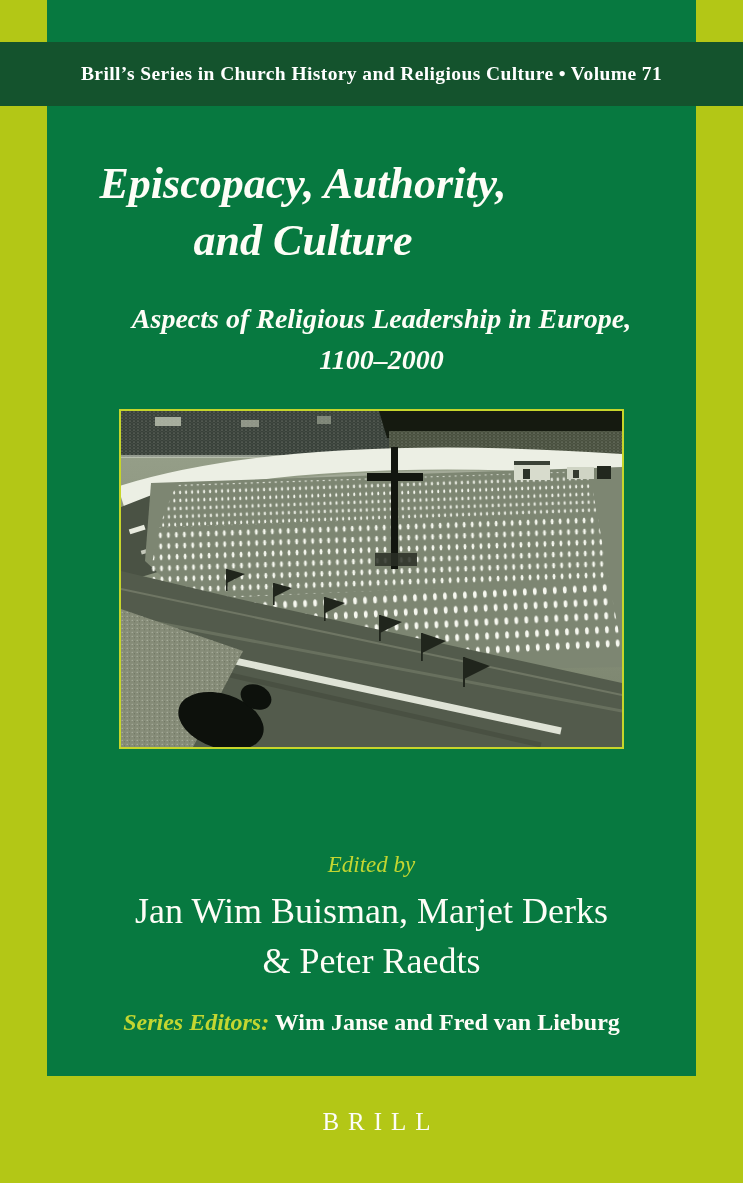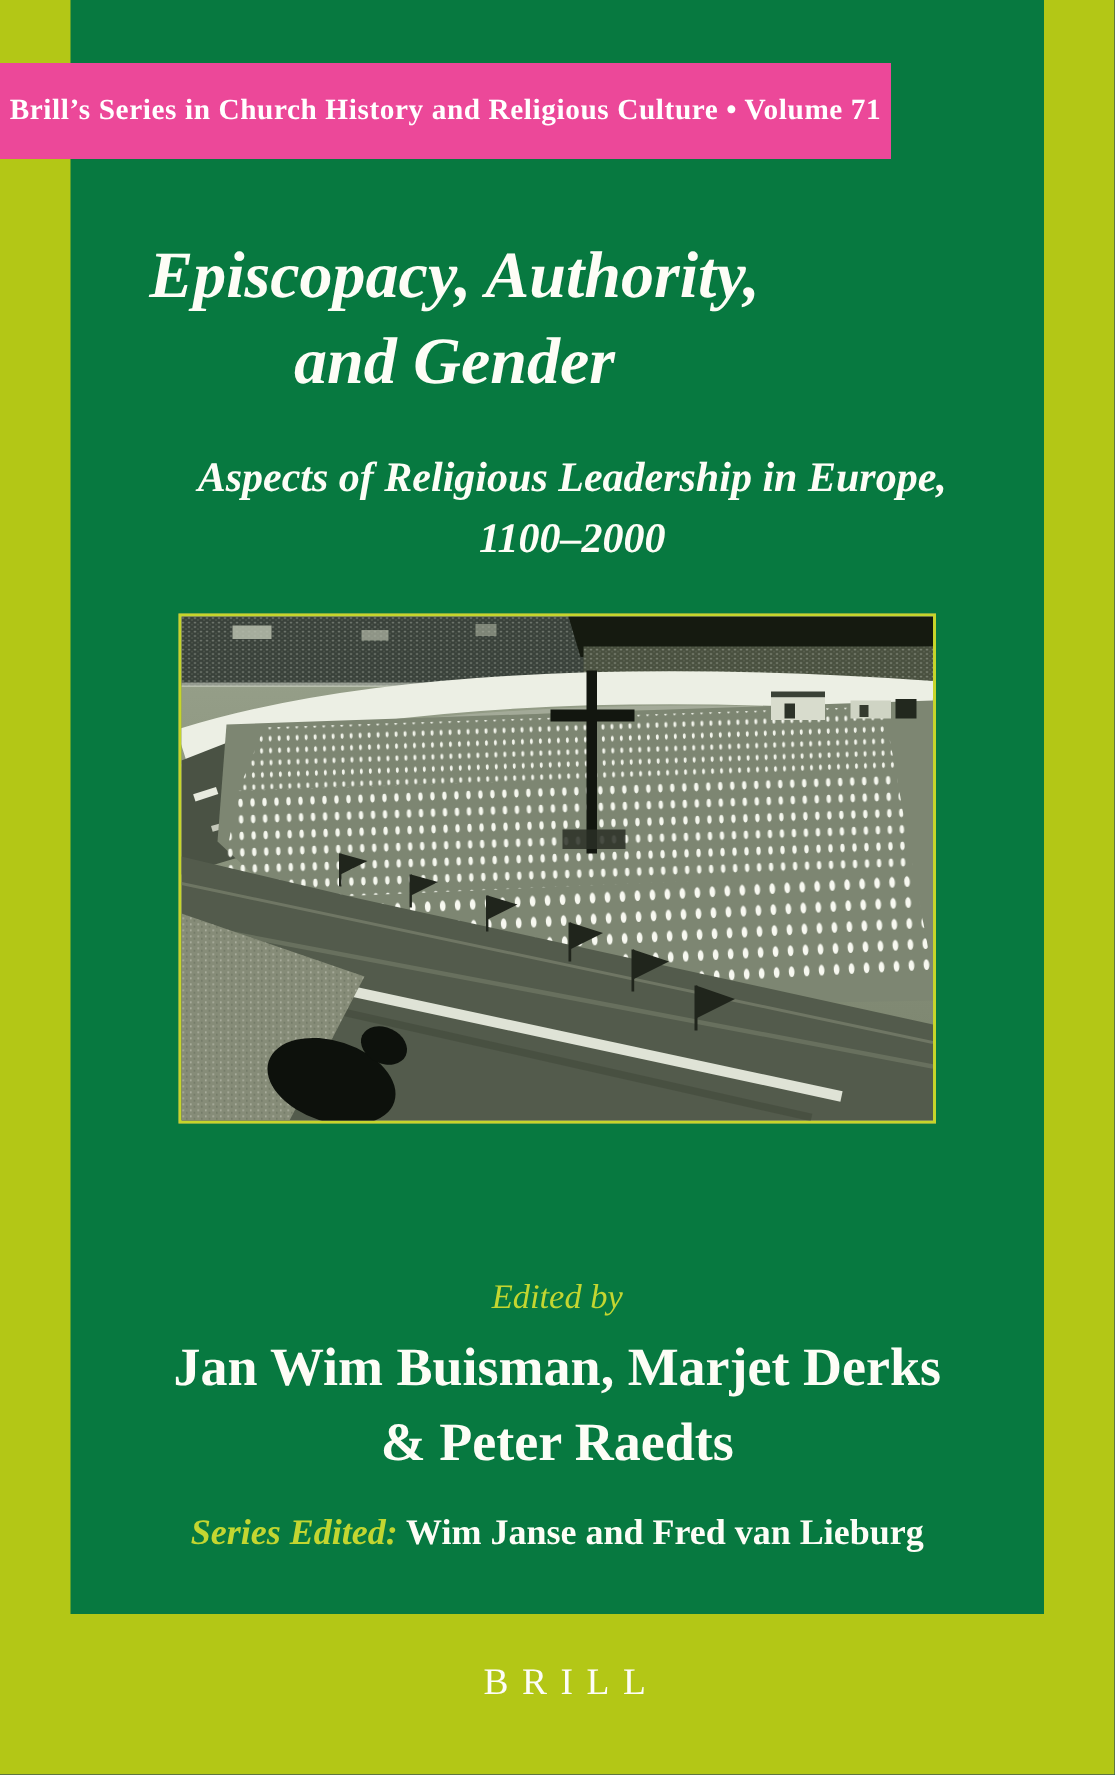--- a/index.html
+++ b/index.html
@@ -14,22 +14,22 @@
   }
   .panel {                           
     position: absolute;
     left: 47px; top: 0;
     width: 649px; height: 1076px;
     background: #077940;
   }
   .series-band {                     
     position: absolute;
     left: 0; top: 42px;
-    width: 594px; height: 64px;
-    background: #ec4899;
+    width: 743px; height: 64px;
+    background: #14532d;
     display: flex; align-items: center; justify-content: center;
   }
   .series-band span {
     color: #ffffff;
     font-size: 19.5px;
     font-weight: bold;
     letter-spacing: 0.4px;
     white-space: nowrap;
   }
   .title {
@@ -70,21 +70,21 @@
     font-size: 23px;
     font-style: italic;
     font-weight: normal;
   }
   .editors {
     position: absolute;
     left: 0; top: 886px; width: 743px;
     text-align: center;
     color: #fdfdf6;
     font-size: 36px;
-    font-weight: bold;
+    font-weight: normal;
     line-height: 50px;
   }
   .series-editors {
     position: absolute;
     left: 0; top: 1009px; width: 743px;
     text-align: center;
     font-size: 24px;
     font-weight: bold;
     color: #fdfdf6;
   }
@@ -107,21 +107,21 @@
 <body>
 
 <div class="cover">
 
   <div class="panel"></div>
 
   <div class="series-band">
     <span>Brill’s Series in Church History and Religious Culture • Volume 71</span>
   </div>
 
-  <h1 class="title"><span>Episcopacy, Authority,</span><br><span>and Gender</span></h1>
+  <h1 class="title"><span>Episcopacy, Authority,</span><br><span>and Culture</span></h1>
 
   <h2 class="subtitle"><span>Aspects of Religious Leadership in Europe,</span><br><span>1100–2000</span></h2>
 
   <div class="photo-frame" role="img" aria-label="Black-and-white aerial photograph of a stadium rally: thousands of people in white standing in rows on the field around a large cross, grandstands full of spectators, flags and a shadow in the foreground">
     <svg width="501" height="336" viewBox="0 0 501 336" xmlns="http://www.w3.org/2000/svg">
       <defs>
         <pattern id="crowdtex" width="4" height="3" patternUnits="userSpaceOnUse">
           <rect width="4" height="3" fill="none"></rect>
           <circle cx="1" cy="1" r="0.6" fill="#cfd4c8" opacity="0.55"></circle>
           <circle cx="3" cy="2.4" r="0.45" fill="#9aa191" opacity="0.5"></circle>
@@ -209,17 +209,17 @@
         <rect x="342" y="246" width="2" height="30"></rect>
           <polygon points="343,246 369,255 343,268"></polygon>
       </g>
     </svg>
   </div>
 
   <div class="edited-by">Edited by</div>
 
   <div class="editors"><span>Jan Wim Buisman, Marjet Derks</span><br><span>&amp; Peter Raedts</span></div>
 
-  <div class="series-editors"><span class="label">Series Edited:</span><span> Wim Janse and Fred van Lieburg</span></div>
+  <div class="series-editors"><span class="label">Series Editors:</span><span> Wim Janse and Fred van Lieburg</span></div>
 
   <div class="publisher">BRILL</div>
 
 </div>
 
 </body></html>

